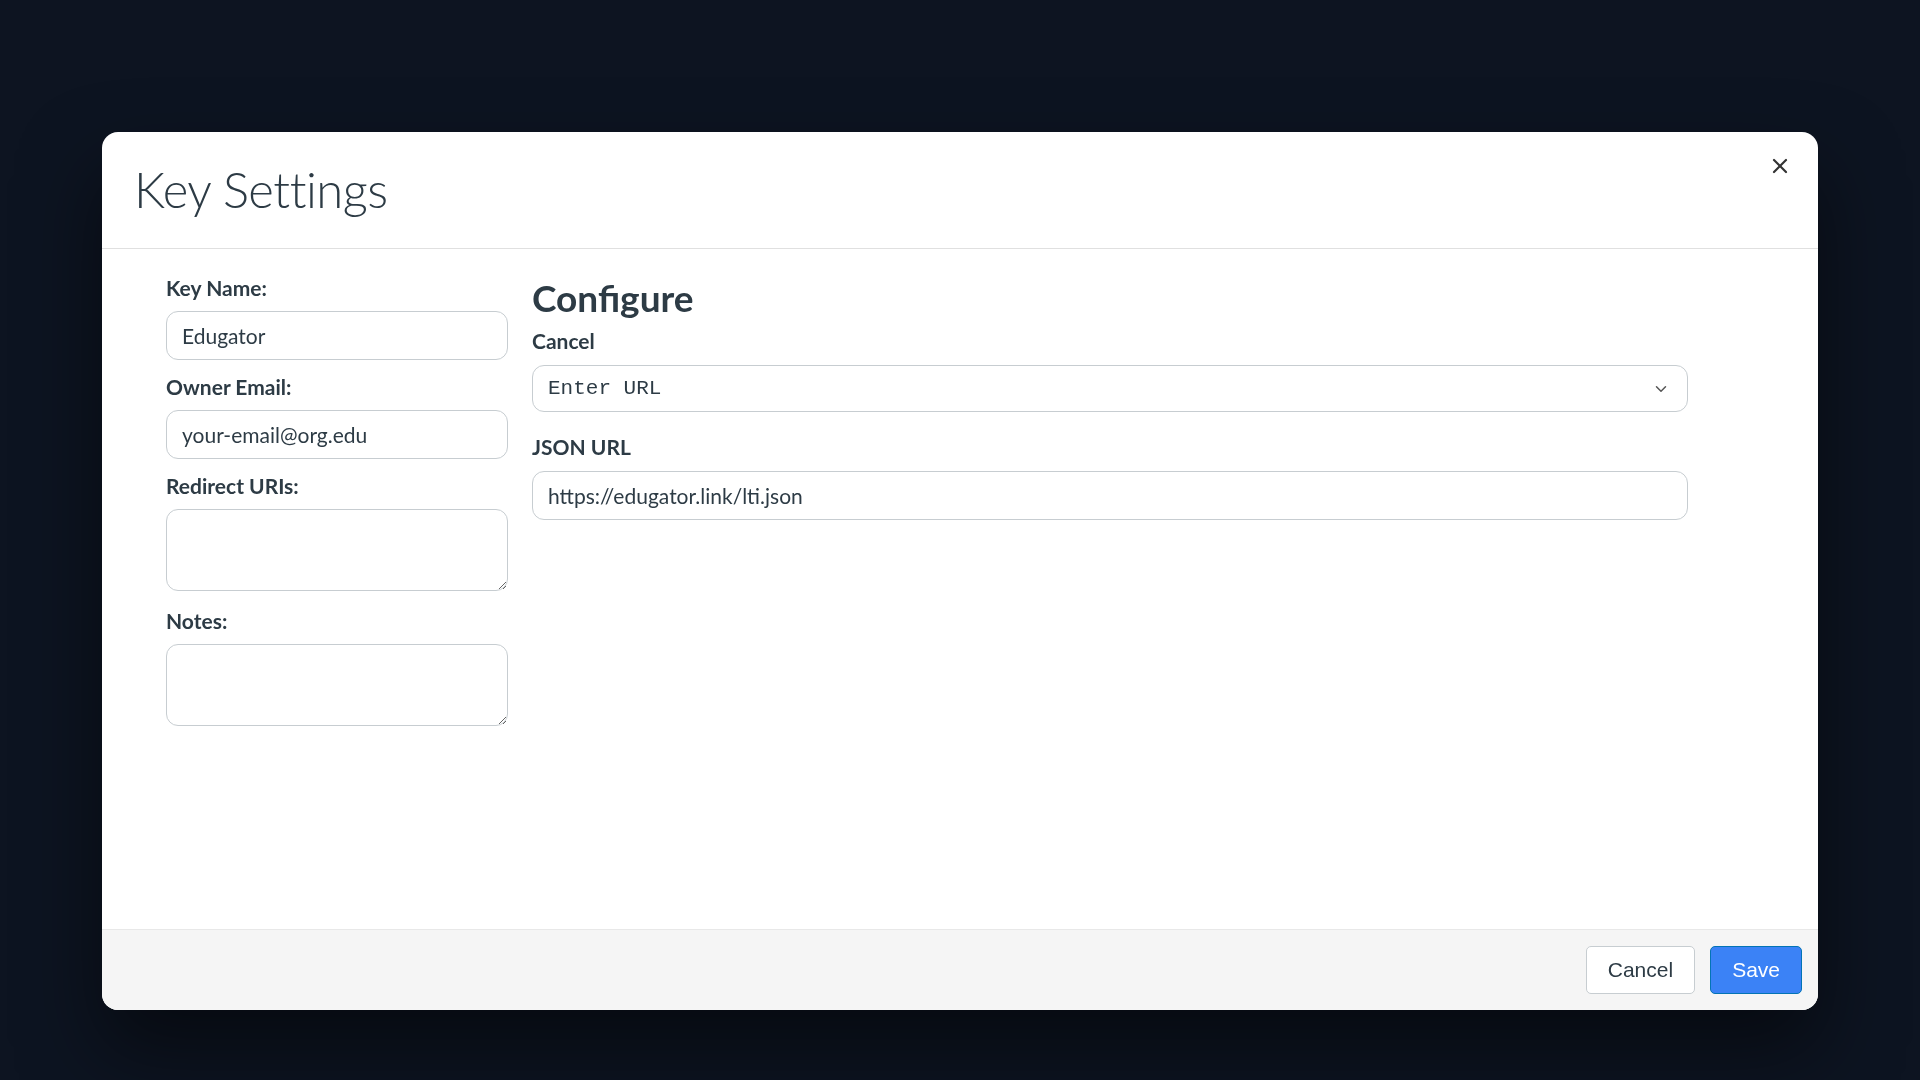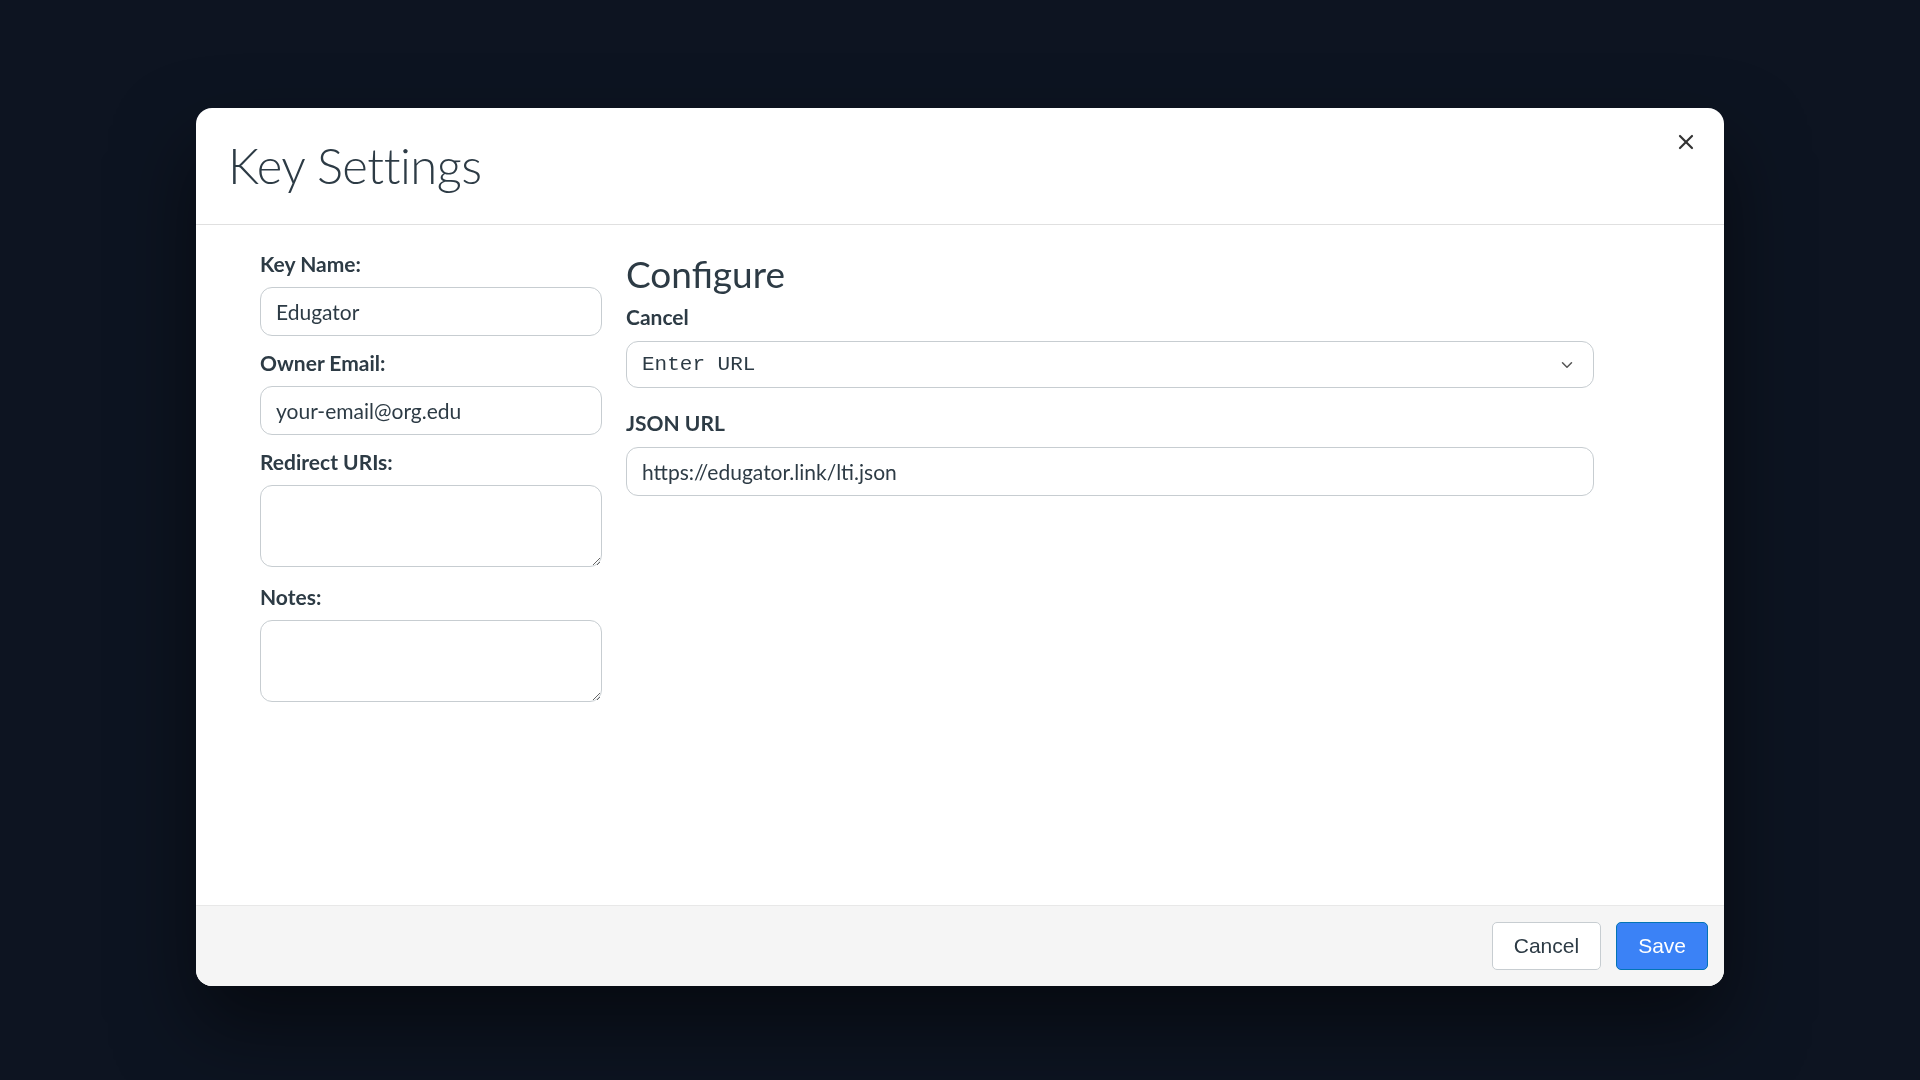--- a/index.html
+++ b/index.html
@@ -11,27 +11,28 @@
       background: #0d1421;
       width: 1920px;
       height: 1080px;
       font-family: "Lato", "Helvetica Neue", Helvetica, Arial, sans-serif;
       display: flex;
       align-items: flex-start;
       justify-content: center;
       padding-top: 108px;
     }
     .modal {
-      width: 1528px;
+      width: 1716px;
       background: #fff;
       border-radius: 16px;
       box-shadow: 0 40px 80px rgba(0,0,0,0.5);
       overflow: hidden;
       display: flex;
       flex-direction: column;
+      margin-top: 24px;
     }
     .modal-header {
       padding: 28px 32px 30px 32px;
       border-bottom: 1px solid #e0e0e0;
       display: flex;
       justify-content: space-between;
       align-items: flex-start;
       position: relative;
     }
     .modal-title {
@@ -91,21 +92,21 @@
       color: #2d3b45;
       background: #fff;
     }
     .form-textarea {
       resize: both;
       height: 82px;
       min-height: 82px;
     }
     .configure-title {
       font-size: 37px;
-      font-weight: 400;
+      font-weight: 700;
       color: #2d3b45;
       margin-bottom: 8px;
     }
     .select-wrapper {
       position: relative;
       font-family: Liberation Mono, monospace;
     }
     .form-select {
       appearance: none;
       -webkit-appearance: none;

